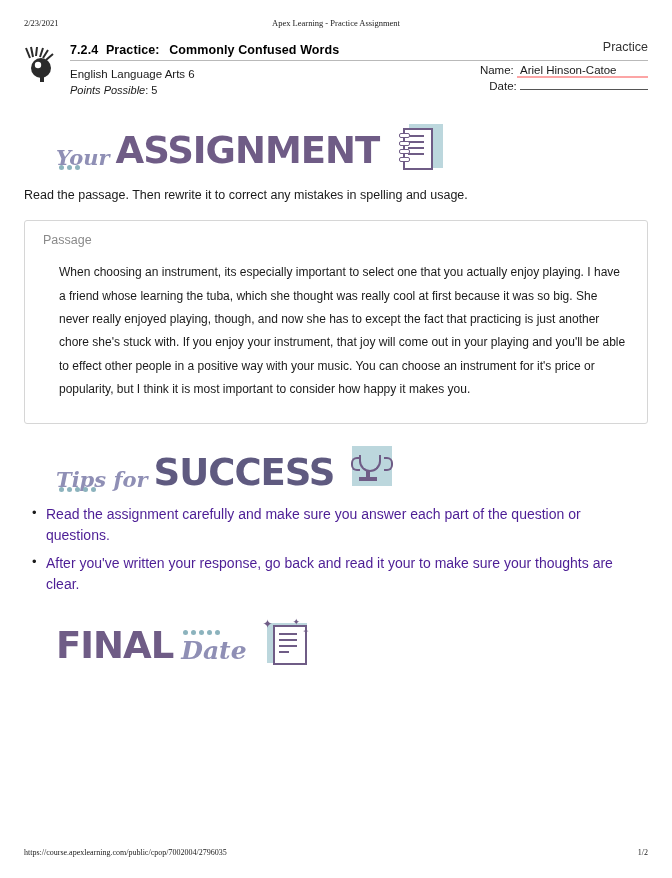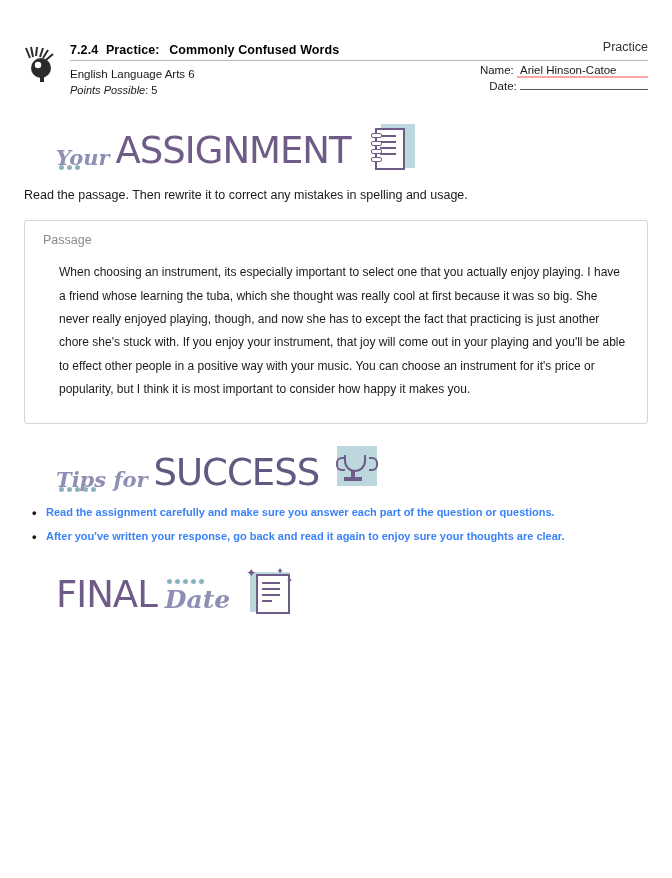--- a/index.html
+++ b/index.html
@@ -174,21 +174,21 @@
     font-style: italic;
     font-weight: bold;
     font-size: 21px;
     color: #8f8fb5;
     letter-spacing: 0px;
     padding-bottom: 4px;
     margin-right: 6px;
   }
   .big-word {
     font-family: "DejaVu Sans", sans-serif;
-    font-weight: normal;
+    font-weight: bold;
     font-size: 37px;
     line-height: 38px;
     color: #6f5c86;
     letter-spacing: -1px;
   }
   .big-word.teal { color: #5f5a80; }
   .dots {
     position: absolute;
     bottom: 2px;
     display: flex;
@@ -241,26 +241,25 @@
   }
 
   
   .tips-list {
     margin: 10px 0 0 0;
     padding: 0;
     list-style: none;
   }
   .tips-list li {
     position: relative;
-    font-size: 11px;
-    color: #3b82f6;
+    font-size: 14px;
+    color: #4c1d95;
     line-height: 1.5;
     padding-left: 22px;
     margin-bottom: 7px;
-    font-weight: bold;
   }
   .tips-list li::before {
     content: "•";
     position: absolute;
     left: 8px;
     top: -1px;
     font-size: 13px;
     color: #1a1a1a;
   }
 
@@ -351,20 +350,24 @@
     color: #6f5c86;
     font-size: 12px;
     line-height: 10px;
   }
 </style>
 </head>
 <body>
 
 <div class="page">
 
+  <div class="print-header">
+    <div class="ph-left">2/23/2021</div>
+    <div class="ph-center">Apex Learning - Practice Assignment</div>
+  </div>
 
   <div class="doc">
 
     <div class="doc-header">
 
       <div class="logo">
         <svg width="36" height="38" viewBox="0 0 36 38">
           <rect x="0" y="0" width="36" height="38" fill="#ffffff"></rect>
           <path d="M2 4 L6 14 M7 3 L9 13 M13 3 L12 12 M19 4 L16 13 M24 6 L19 14 M29 10 L22 16" stroke="#2b2b2b" stroke-width="2" fill="none"></path>
           <circle cx="17" cy="24" r="10" fill="#2b2b2b"></circle>
@@ -458,21 +461,21 @@
           <span class="trophy-handle r"></span>
           <span class="trophy-cup"></span>
           <span class="trophy-stem"></span>
           <span class="trophy-base"></span>
         </span>
       </div>
     </div>
 
     <ul class="tips-list">
       <li>Read the assignment carefully and make sure you answer each part of the question or questions.</li>
-      <li>After you've written your response, go back and read it again to enjoy sure your thoughts are clear.</li>
+      <li>After you've written your response, go back and read it your to make sure your thoughts are clear.</li>
     </ul>
 
     <div class="banner" style="margin-top:24px;">
       <div class="banner-inner">
         <span class="big-word">FINAL</span>
         <div style="position:relative;margin-left:8px;">
           <span class="dots" style="left:2px;bottom:30px;">
             <span></span>
               <span></span>
               <span></span>
@@ -490,13 +493,17 @@
           <span class="fd-line" style="top:32px;width:10px;"></span>
           <span class="sparkle" style="left:0px;top:0px;">✦</span>
           <span class="sparkle" style="left:30px;top:-2px;font-size:9px;">✦</span>
           <span class="sparkle" style="left:40px;top:8px;font-size:8px;">✦</span>
         </span>
       </div>
     </div>
 
   </div>
 
+  <div class="print-footer">
+    <div class="pf-left">https://course.apexlearning.com/public/cpop/7002004/2796035</div>
+    <div class="pf-right">1/2</div>
+  </div>
 </div>
 
 </body></html>

